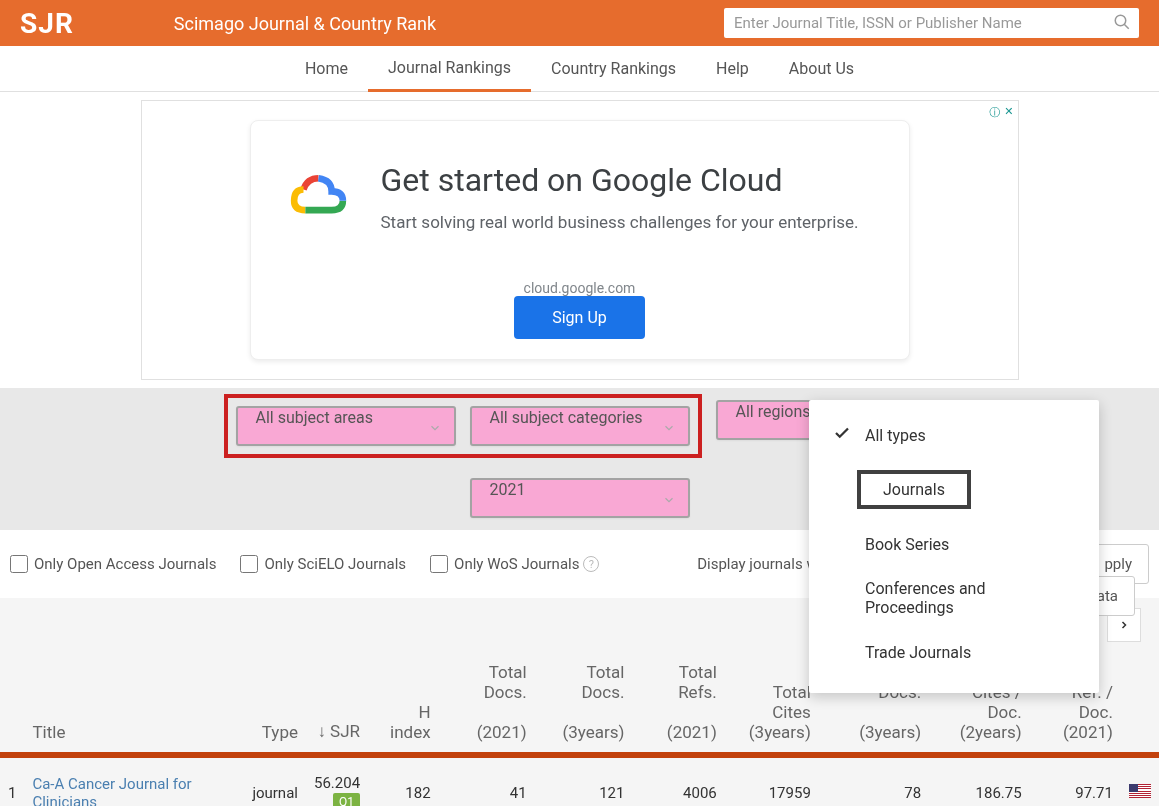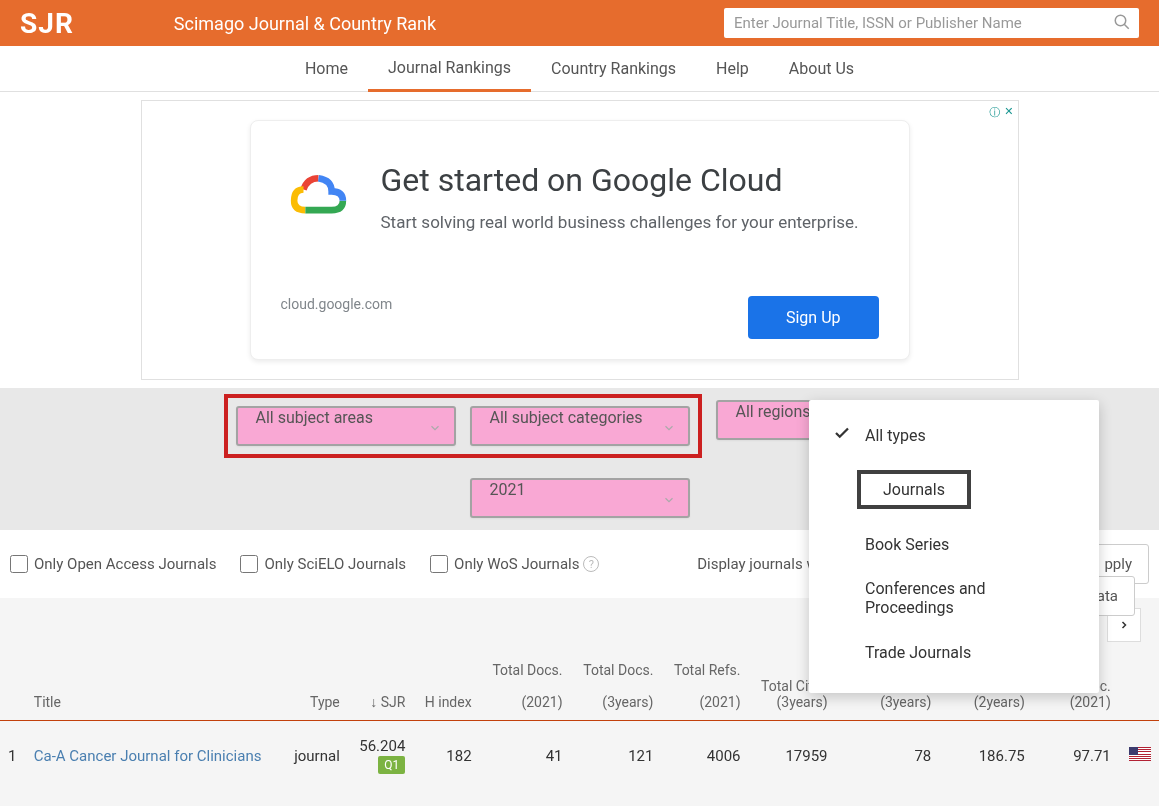--- a/index.html
+++ b/index.html
@@ -17,21 +17,21 @@
 .nav-item.active { border-bottom: 3px solid #e66c2d; }
 
 .ad-wrap { display: flex; justify-content: center; padding: 8px 0; background: #fff; }
 .ad-frame { width: 878px; height: 280px; border: 1px solid #e0e0e0; position: relative; display: flex; align-items: center; justify-content: center; }
 .ad-inner { background: #fff; width: 660px; height: 240px; border: 1px solid #eee; border-radius: 8px; box-shadow: 0 2px 5px rgba(0,0,0,0.08); padding: 40px 30px 20px 30px; display: flex; flex-direction: column; }
 .ad-badge { position: absolute; top: 4px; right: 4px; font-size: 11px; color: #1a9691; display: flex; gap: 4px; }
 .ad-row { display: flex; align-items: center; gap: 25px; }
 .ad-cloud { width: 75px; height: 60px; flex-shrink: 0; }
 .ad-title { font-size: 32px; color: #3c4043; margin-bottom: 13px; }
 .ad-sub { font-size: 17px; color: #5f6368; }
-.ad-bottom { display: flex; justify-content: space-between; align-items: flex-start; margin-top: auto; }
+.ad-bottom { display: flex; justify-content: space-between; align-items: center; margin-top: auto; flex-direction: column; }
 .ad-url { color: #80868b; font-size: 14px; }
 .ad-btn { background: #1a73e8; color: #fff; border: none; border-radius: 4px; padding: 12px 38px; font-size: 16px; cursor: pointer; }
 
 .filter-bar { background: #e8e8e8; padding: 12px 0; display: flex; justify-content: center; flex-wrap: wrap; gap: 14px; position: relative; }
 .dd { background: #f9a8d4; border: 2px solid #a3a3a3; border-radius: 3px; height: 40px; padding: 0 38px 0 18px; display: flex; font-size: 16px; color: #555; position: relative; cursor: pointer; box-shadow: 0 1px 2px rgba(0,0,0,0.05); }
 .chev { position: absolute; right: 12px; top: 12px; color: #aaa; }
 .year-row { display: flex; justify-content: center; width: 100%; }
 
 .highlight-group { border: 4px solid #cc2020; padding: 8px; display: flex; gap: 14px; position: relative; top: -6px; }
 
@@ -47,21 +47,21 @@
 .help-c { display: inline-flex; width: 16px; height: 16px; border:1px solid #bbb; border-radius:50%; font-size:11px; align-items:center; justify-content:center; color:#bbb; margin-left:4px;}
 .spacer { flex: 1; }
 .btn-side { background: #fff; border: 1px solid #ccc; border-radius: 3px; padding: 10px 16px; color: #555; font-size: 15px; cursor:pointer; }
 .btn-side.data { position: absolute; right: 24px; top: 576px; }
 
 .pager { display: flex; justify-content: flex-end; align-items: center; padding: 10px 18px; gap: 14px; color: #555; font-size: 15px; }
 .p-btn { width: 34px; height: 34px; background: #f0f0f0; border: 1px solid #ddd; display:flex; align-items:center; justify-content:center; cursor:pointer; color:#888; }
 .p-btn.active { background:#fff; color:#333; }
 
 table { width: 100%; border-collapse: collapse; }
-th { text-align: right; padding: 10px 8px; font-weight: 400; color: #666; font-size: 14px; border-bottom: 1px solid #c2410c; vertical-align: bottom; }
+th { text-align: right; padding: 10px 8px; font-weight: 400; color: #666; font-size: 17px; border-bottom: 6px solid #c2410c; vertical-align: bottom; }
 th.left { text-align: left; }
 td { text-align: right; padding: 16px 8px; font-size: 15px; color: #333; }
 td.left { text-align: left; }
 .link { color: #4a7fb0; cursor:pointer; }
 .q-badge { display:inline-block; background:#7cb342; color:#fff; font-size:12px; padding:2px 6px; border-radius:2px; margin-top:1px; }
 .flag { display:inline-block; width:22px; height:14px; background: linear-gradient(#b22234 7%, #fff 7% 15%, #b22234 15% 23%, #fff 23% 31%, #b22234 31% 39%, #fff 39% 47%, #b22234 47% 55%, #fff 55% 63%, #b22234 63% 71%, #fff 71% 79%, #b22234 79% 87%, #fff 87% 95%, #b22234 95%); position:relative; }
 .flag::before { content:''; position:absolute; top:0; left:0; width:9px; height:8px; background:#3c3b6e; }
 </style>
 </head>
 <body>

